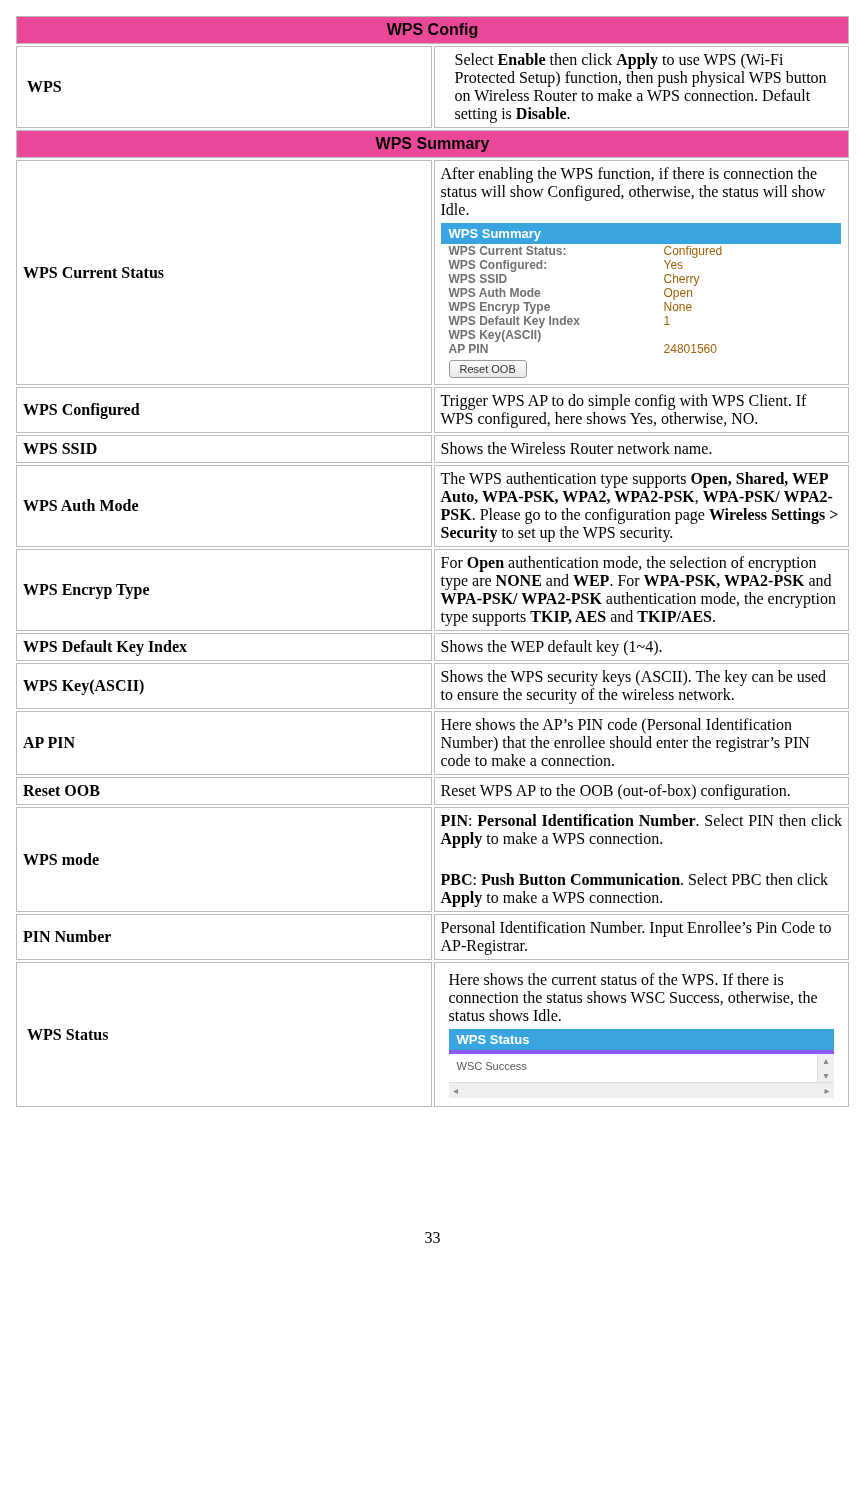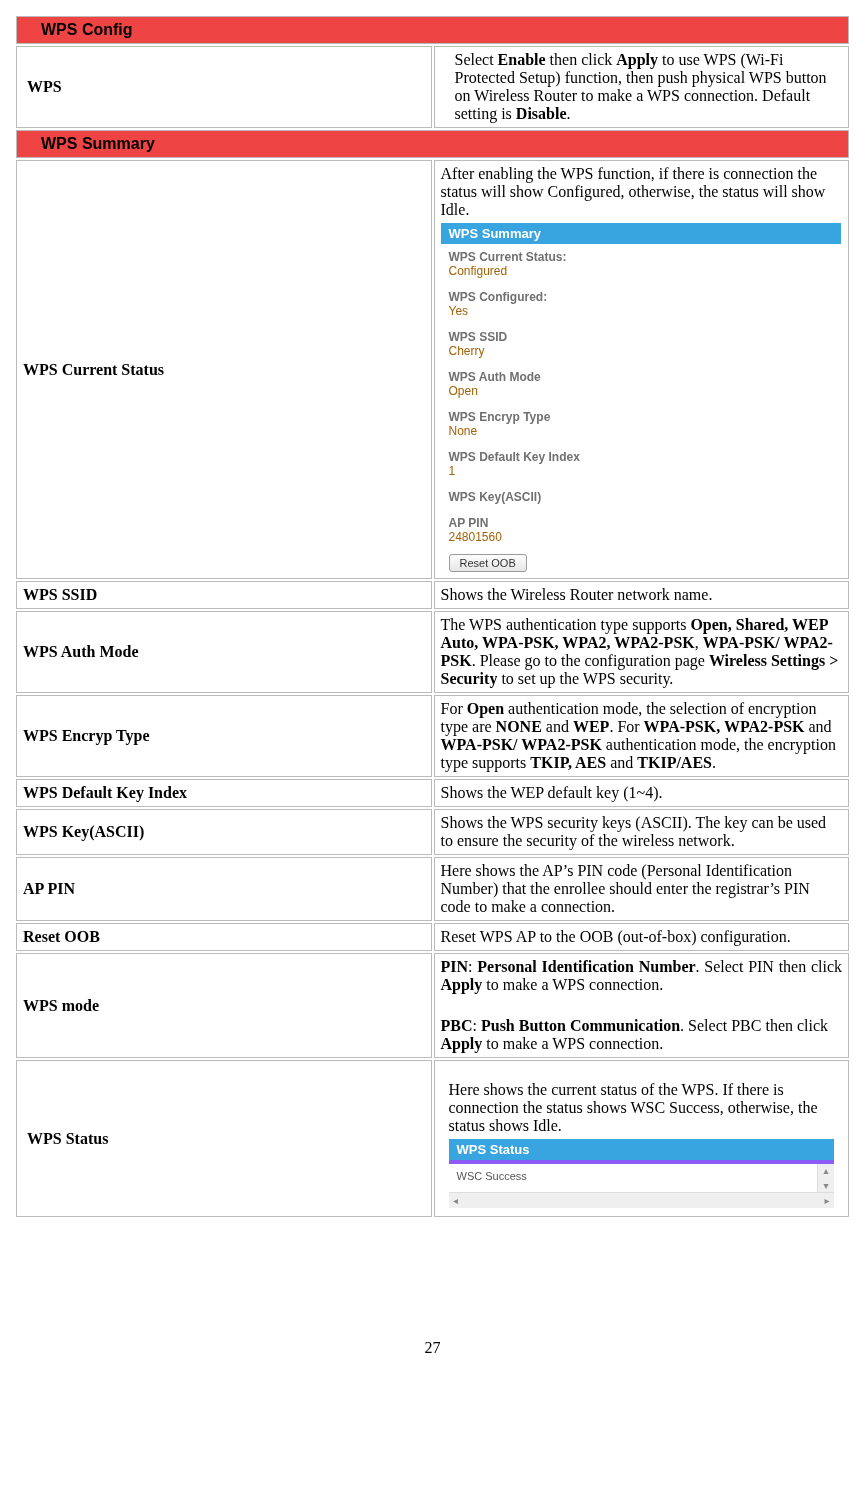--- a/index.html
+++ b/index.html
@@ -24,47 +24,47 @@
   }
   table.main td.label {
     width: 168px;
     font-weight: bold;
     font-family: "Times New Roman", Times, serif;
   }
   table.main td.desc {
     font-family: "Times New Roman", Times, serif;
   }
   table.main tr.section-header td {
-    background: #ef4444;
+    background: #ec4899;
     font-family: Arial, Helvetica, sans-serif;
     font-weight: bold;
     border: 1px solid #bbb;
     padding: 4px 24px;
+    text-align: center;
   }
   .justify { text-align: justify; }
 
   
   .wps-summary-box {
     margin-top: 4px;
     width: 400px;
     font-family: Arial, Helvetica, sans-serif;
     font-size: 12px;
     color: #333;
   }
   .wps-summary-header {
     background: #38a4e0;
     color: #fff;
     font-weight: bold;
     padding: 3px 8px;
     font-size: 13px;
   }
   .wps-summary-row {
     display: flex;
-    padding: 6px 8px;
-    flex-direction: column;
+    padding: 0 8px;
   }
   .wps-summary-row .k {
     width: 56%;
     color: #707070;
     font-weight: bold;
   }
   .wps-summary-row .v {
     color: #a16207;
   }
   .reset-oob-btn {
@@ -194,20 +194,24 @@
             </div>
         <div class="wps-summary-row">
               <div class="k">AP PIN</div>
               <div class="v">24801560</div>
             </div>
         <div class="reset-oob-btn">Reset OOB</div>
       </div>
     </td>
   </tr>
 
+  <tr>
+    <td class="label">WPS Configured</td>
+    <td class="desc justify">Trigger WPS AP to do simple config with WPS Client. If WPS configured, here shows Yes, otherwise, NO.</td>
+  </tr>
 
   <tr>
     <td class="label">WPS SSID</td>
     <td class="desc">Shows the Wireless  Router network name.</td>
   </tr>
 
   <tr>
     <td class="label">WPS Auth Mode</td>
     <td class="desc">
       <span>The WPS authentication type supports </span><b>Open, Shared, WEP Auto, WPA-PSK, WPA2, WPA2-PSK</b><span>, </span><b>WPA-PSK/ WPA2-PSK</b><span>. Please go to the configuration page </span><b>Wireless Settings &gt; Security</b><span> to set up the WPS security.</span>
@@ -247,24 +251,28 @@
     <td class="desc">
       <div class="justify">
         <b>PIN</b><span>: </span><b>Personal Identification Number</b><span>. Select PIN then click </span><b>Apply</b><span> to make a WPS connection.</span>
       </div>
       <div style="margin-top:23px;">
         <b>PBC</b><span>: </span><b>Push Button Communication</b><span>. Select PBC then click </span><b>Apply</b><span> to make a WPS connection.</span>
       </div>
     </td>
   </tr>
 
+  <tr>
+    <td class="label">PIN Number</td>
+    <td class="desc">Personal Identification Number. Input Enrollee’s Pin Code to AP-Registrar.</td>
+  </tr>
 
   <tr>
     <td class="label" style="padding-left:10px;">WPS Status</td>
-    <td class="desc" style="padding:20px 6px 8px 14px;">
+    <td class="desc" style="padding:8px 6px 8px 14px;">
       <div>Here shows the current status of the WPS. If there is connection the status shows WSC Success, otherwise, the status shows Idle.</div>
       <div class="wps-status-box">
         <div class="wps-status-header">WPS Status</div>
         <div class="wps-status-body">
           <div class="wps-status-text">WSC Success</div>
           <div class="scroll-v">
             <div class="arr">▴</div>
             <div class="arr">▾</div>
           </div>
         </div>
@@ -272,13 +280,13 @@
           <div class="arr">◂</div>
           <div style="flex:1"></div>
           <div class="arr">▸</div>
         </div>
       </div>
     </td>
   </tr>
 </tbody>
   </table>
 
-<div class="page-num">27</div>
+<div class="page-num">33</div>
 
 </body></html>

